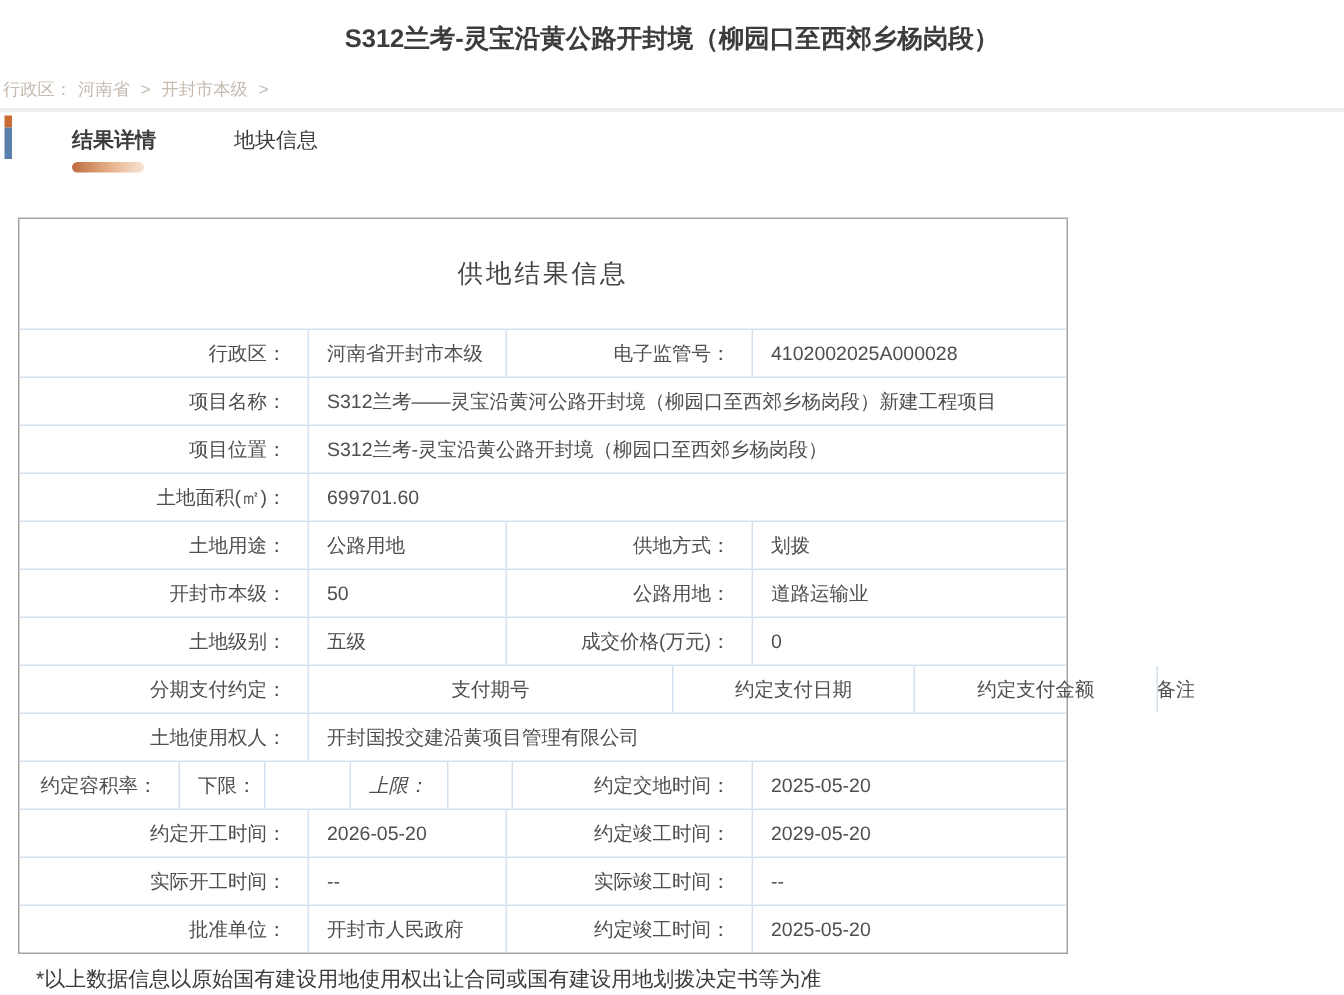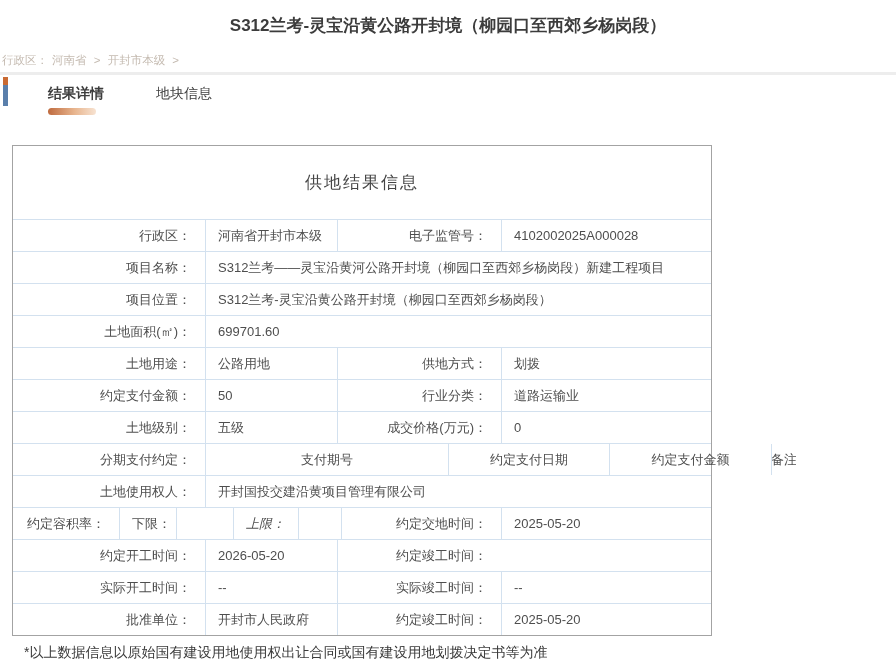--- a/index.html
+++ b/index.html
@@ -139,23 +139,23 @@
     </div>
 
     <div class="row">
       <div class="cell lab w-label">土地用途：</div>
       <div class="cell w-v1">公路用地</div>
       <div class="cell lab w-l2">供地方式：</div>
       <div class="cell w-rest">划拨</div>
     </div>
 
     <div class="row">
-      <div class="cell lab w-label">约定支付金额：</div>
+      <div class="cell lab w-label">开封市本级：</div>
       <div class="cell w-v1">50</div>
-      <div class="cell lab w-l2">行业分类：</div>
+      <div class="cell lab w-l2">公路用地：</div>
       <div class="cell w-rest">道路运输业</div>
     </div>
 
     <div class="row">
       <div class="cell lab w-label">土地级别：</div>
       <div class="cell w-v1">五级</div>
       <div class="cell lab w-l2">成交价格(万元)：</div>
       <div class="cell w-rest">0</div>
     </div>
 
@@ -179,20 +179,21 @@
       <div class="cell w-rc">上限：</div>
       <div class="cell w-rd"></div>
       <div class="cell lab w-re">约定交地时间：</div>
       <div class="cell w-rest">2025-05-20</div>
     </div>
 
     <div class="row">
       <div class="cell lab w-label">约定开工时间：</div>
       <div class="cell w-v1">2026-05-20</div>
       <div class="cell lab w-l2">约定竣工时间：</div>
+      <div class="cell w-rest">2029-05-20</div>
     </div>
 
     <div class="row">
       <div class="cell lab w-label">实际开工时间：</div>
       <div class="cell w-v1">--</div>
       <div class="cell lab w-l2">实际竣工时间：</div>
       <div class="cell w-rest">--</div>
     </div>
 
     <div class="row">

